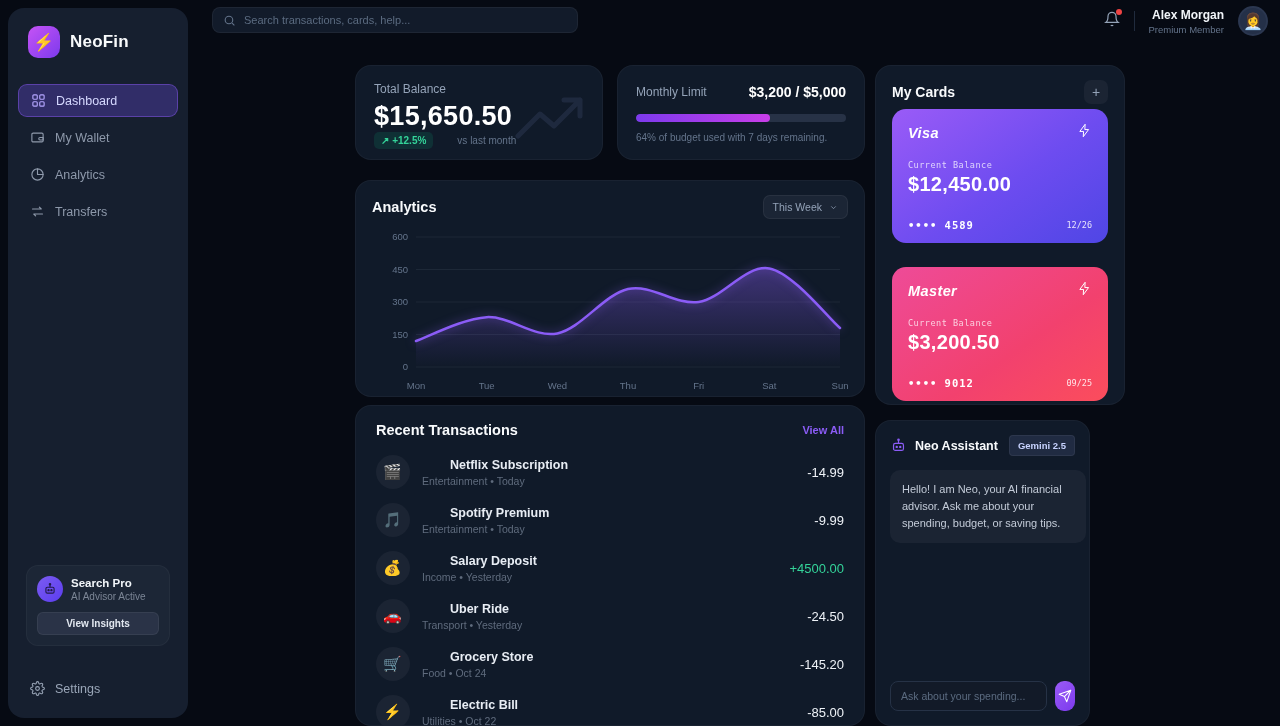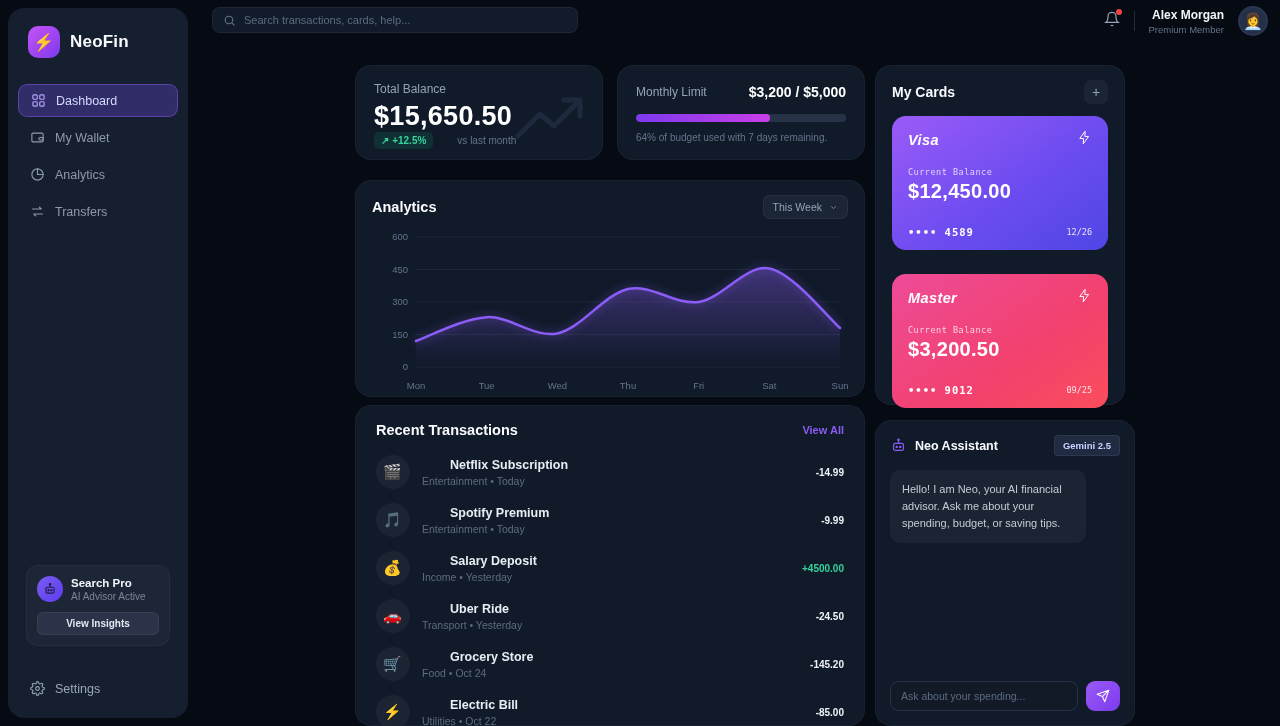--- a/index.html
+++ b/index.html
@@ -92,45 +92,45 @@
   
   .tx { left:355px; top:405px; width:510px; height:321px; padding:16px 20px; }
   .tx-head { display:flex; justify-content:space-between; align-items:center; margin-bottom:10px; }
   .tx-title { color:#f8fafc; font-size:14.5px; font-weight:800; }
   .tx-viewall { color:#8b5cf6; font-size:11px; font-weight:600; cursor:pointer; }
   .tx-row { display:flex; align-items:center; gap:12px; height:48px; cursor:pointer; }
   .tx-icon { width:34px; height:34px; border-radius:50%; background:#1b2433; flex:0 0 auto;
     display:flex; align-items:center; justify-content:center; font-size:15px; }
   .tx-name { color:#e8edf4; font-size:12.5px; font-weight:700;padding-left:28px; }
   .tx-meta { color:#5f6b7d; font-size:10.5px; margin-top:3px; }
-  .tx-amount { margin-left:auto; color:#eef2f7; font-size:10px; font-weight:700; }
+  .tx-amount { margin-left:auto; color:#eef2f7; font-size:13px; font-weight:400; }
   .tx-amount.pos { color:#34d399; }
 
   
   .mc { left:875px; top:65px; width:250px; height:340px; padding:14px 16px; }
-  .mc-head { display:flex; justify-content:space-between; align-items:center; margin-bottom:12px; }
+  .mc-head { display:flex; justify-content:space-between; align-items:center; margin-bottom:5px; }
   .mc-title { color:#f8fafc; font-size:14px; font-weight:800; }
   .mc-add { width:24px; height:24px; border-radius:7px; background:#1b2433; color:#94a3b8;
     display:flex; align-items:center; justify-content:center; font-size:14px; cursor:pointer; }
   .ccard { border-radius:14px; padding:14px 16px; height:134px; position:relative; color:#fff; }
   .ccard.visa { background:linear-gradient(145deg,#9a5bf7 0%,#6d4cf0 55%,#4f46e5 100%); margin-bottom:24px; }
   .ccard.master { background:linear-gradient(145deg,#ee4b98 0%,#f2416e 60%,#fb4d5c 100%); }
   .cc-top { display:flex; justify-content:space-between; align-items:center; }
   .cc-brand { font-size:14.5px; font-weight:800; font-style:italic; letter-spacing:.4px; }
   .cc-bolt svg { width:15px; height:15px; stroke:#fff; fill:none; stroke-width:1.6; stroke-linejoin:round; }
   .cc-balance-label { margin-top:18px; font-family:"DejaVu Sans Mono",monospace; font-size:8.5px;
     color:rgba(255,255,255,.75); letter-spacing:.5px; }
   .cc-balance { font-size:20px; font-weight:800; margin-top:3px; letter-spacing:.3px; }
   .cc-bottom { position:absolute; left:16px; right:16px; bottom:12px; display:flex;
     justify-content:space-between; align-items:center; font-family:"DejaVu Sans Mono",monospace; }
   .cc-num { font-size:10.5px; font-weight:700; letter-spacing:1px; }
   .cc-exp { font-size:8.5px; color:rgba(255,255,255,.85); }
 
   
-  .as { left:875px; top:420px; width:260px; height:306px; padding:14px; }
+  .as { left:875px; top:420px; width:215px; height:306px; padding:14px; }
   .as-head { display:flex; align-items:center; gap:8px; }
   .as-head svg { width:17px; height:17px; stroke:#8b5cf6; fill:none; stroke-width:1.7; flex:0 0 auto; }
   .as-title { color:#f8fafc; font-size:12.5px; font-weight:800; }
   .as-badge { margin-left:auto; background:#202b42; border:1px solid rgba(255,255,255,.06);
     color:#c7d2fe; font-size:9.5px; font-weight:700; padding:4px 8px; border-radius:4px; }
   .as-bubble { margin-top:14px; background:#1b2433; border-radius:10px; padding:11px 12px;
     color:#c3cbd8; font-size:11px; line-height:1.55; width:196px; }
   .as-input-row { position:absolute; left:14px; right:14px; bottom:14px; display:flex; gap:8px; }
   .as-input { flex:1; height:30px; background:#121a28; border:1px solid #263246; border-radius:8px;
     padding:0 10px; color:#cbd5e1; font-size:10.5px; outline:none; font-family:"Liberation Sans",sans-serif; }

